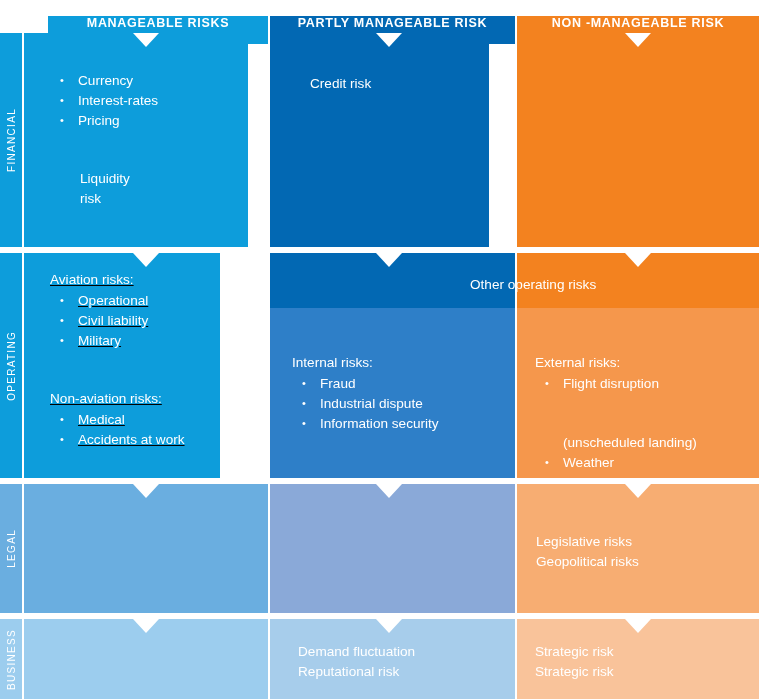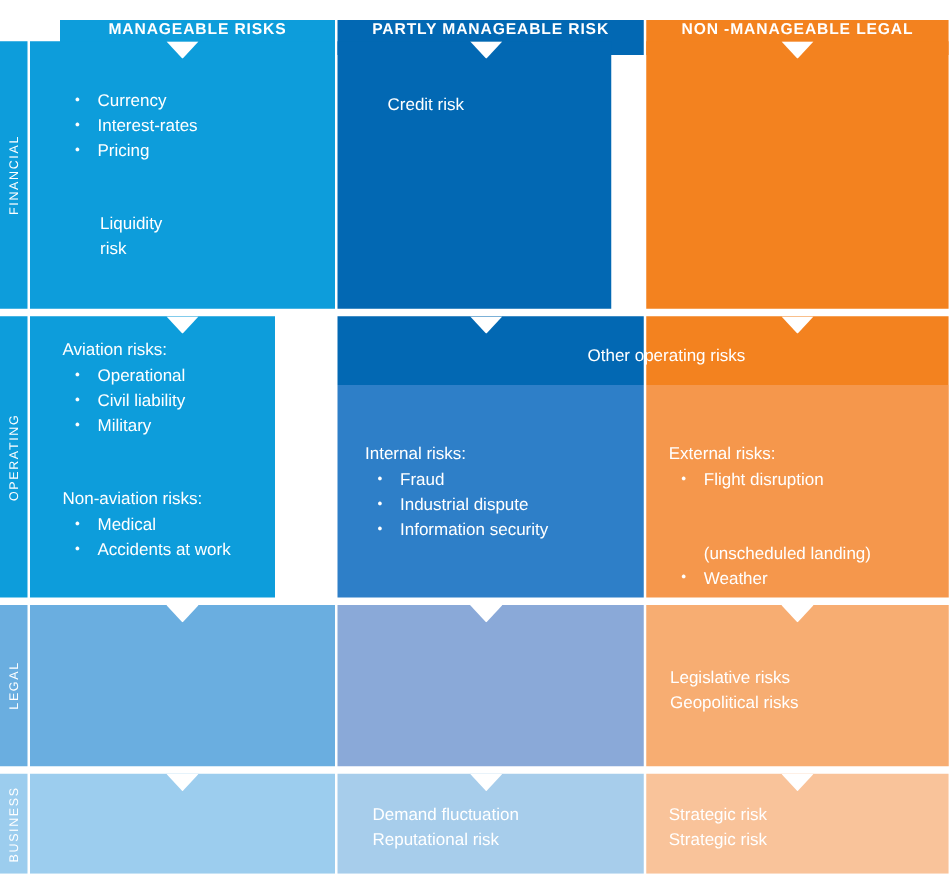--- a/index.html
+++ b/index.html
@@ -129,28 +129,28 @@
 
 <div id="matrix">
 
   <div class="hdr hdr-0">
     <span>MANAGEABLE RISKS</span>
   </div>
   <div class="hdr hdr-1">
     <span>PARTLY MANAGEABLE RISK</span>
   </div>
   <div class="hdr hdr-2">
-    <span>NON -MANAGEABLE LEGAL</span>
+    <span>NON -MANAGEABLE RISK</span>
   </div>
 
   <div class="sidetab st-bright" style="top:33px; height:214px;">
     <span>FINANCIAL</span>
   </div>
 
-  <div class="cell c-bright" style="left:24px; top:33px; width:244px; height:214px;">
+  <div class="cell c-bright" style="left:24px; top:33px; width:224px; height:214px;">
     <div class="notch" style="left:122px;"></div>
     <div class="cbody" style="padding:38px 0 0 26px;">
       <ul class="bul">
         <li>Currency</li>
         <li>Interest-rates</li>
         <li>Pricing</li>
       </ul>
       <div class="gap"></div>
       <div class="plain" style="margin-left:30px;">Liquidity</div>
       <div class="plain" style="margin-left:30px;">risk</div>
@@ -165,21 +165,21 @@
   </div>
 
   <div class="cell c-orange" style="left:517px; top:33px; width:242px; height:214px;">
     <div class="notch" style="left:121px;"></div>
   </div>
 
   <div class="sidetab st-bright" style="top:253px; height:225px;">
     <span>OPERATING</span>
   </div>
 
-  <div class="cell c-bright" style="left:24px; top:253px; width:196px; height:225px;">
+  <div class="cell c-bright" style="left:24px; top:253px; width:196px; height:225px;text-decoration:underline;">
     <div class="notch" style="left:122px;"></div>
     <div class="cbody" style="padding:17px 0 0 26px;">
       <div class="heading">Aviation risks:</div>
       <ul class="bul">
         <li>Operational</li>
         <li>Civil liability</li>
         <li>Military</li>
       </ul>
       <div class="gap"></div>
       <div class="heading">Non-aviation risks:</div>

